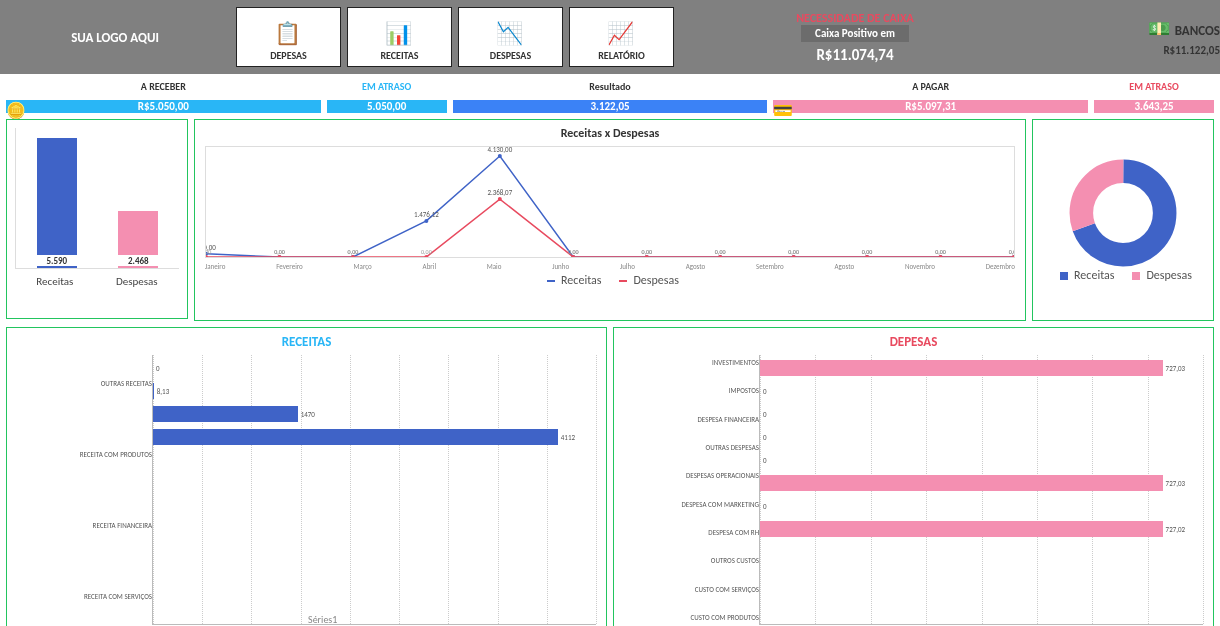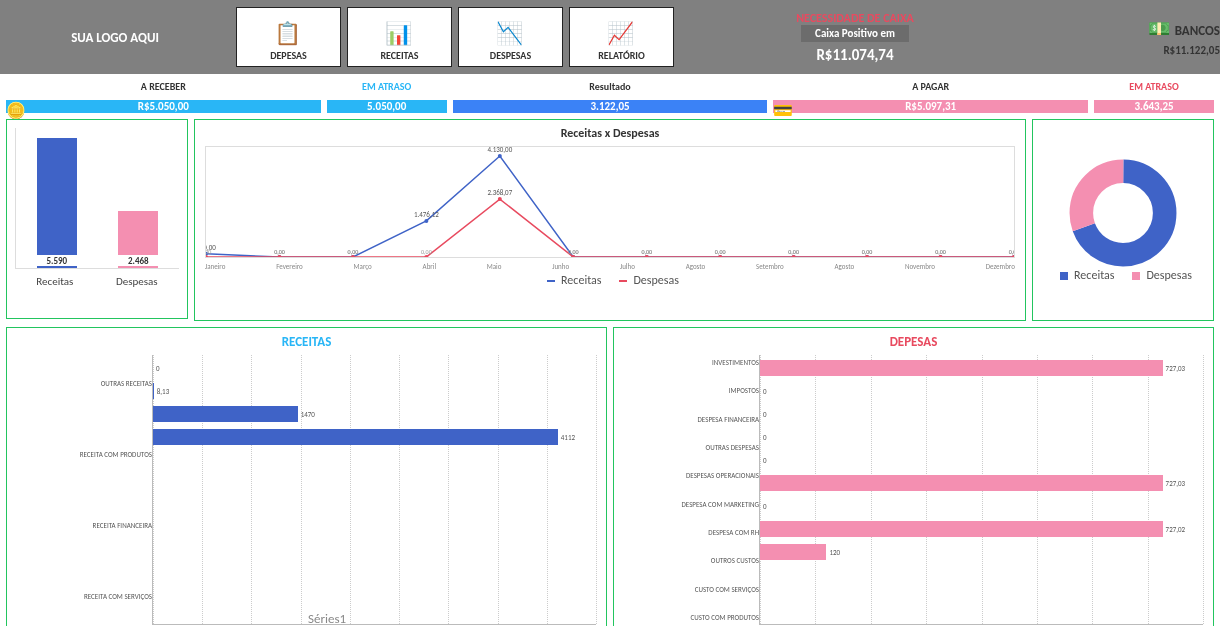--- a/index.html
+++ b/index.html
@@ -269,21 +269,21 @@
               <span class="vl">8,13</span>
             </div>
             <div class="hbar">
               <div class="b" style="width:32.666666666666664%;background:#3f63c7"></div>
               <span class="vl">1470</span>
             </div>
             <div class="hbar">
               <div class="b" style="width:91.37777777777778%;background:#3f63c7"></div>
               <span class="vl">4112</span>
             </div>
-            <div style="position: absolute; left: 35%; bottom: -2px; font-size: 13px; color: rgb(136, 136, 136);">Séries1</div>
+            <div style="position: absolute; left: 35%; bottom: -2px; font-size: 10px; color: rgb(136, 136, 136);">Séries1</div>
           </div>
       </div>
 
     </div>
     <div class="panel barH">
       <div class="ptitle red">DEPESAS</div>
       <div class="plotWrap">
         <div class="catLabs" id="despCats">
             <div>INVESTIMENTOS</div>
             <div>IMPOSTOS</div>
@@ -331,22 +331,18 @@
               <span class="vl">727,03</span>
             </div>
             <div class="hbar">
               <div class="b" style="width:0%;background:#f48fb1"></div>
               <span class="vl">0</span>
             </div>
             <div class="hbar">
               <div class="b" style="width:90.8775%;background:#f48fb1"></div>
               <span class="vl">727,02</span>
             </div>
-            <div class="hbar">
-              <div class="b" style="width:15%;background:#f48fb1"></div>
-              <span class="vl">120</span>
-            </div>
           </div>
       </div>
 
     </div>
   </div>
 </div>
 
 </body></html>

